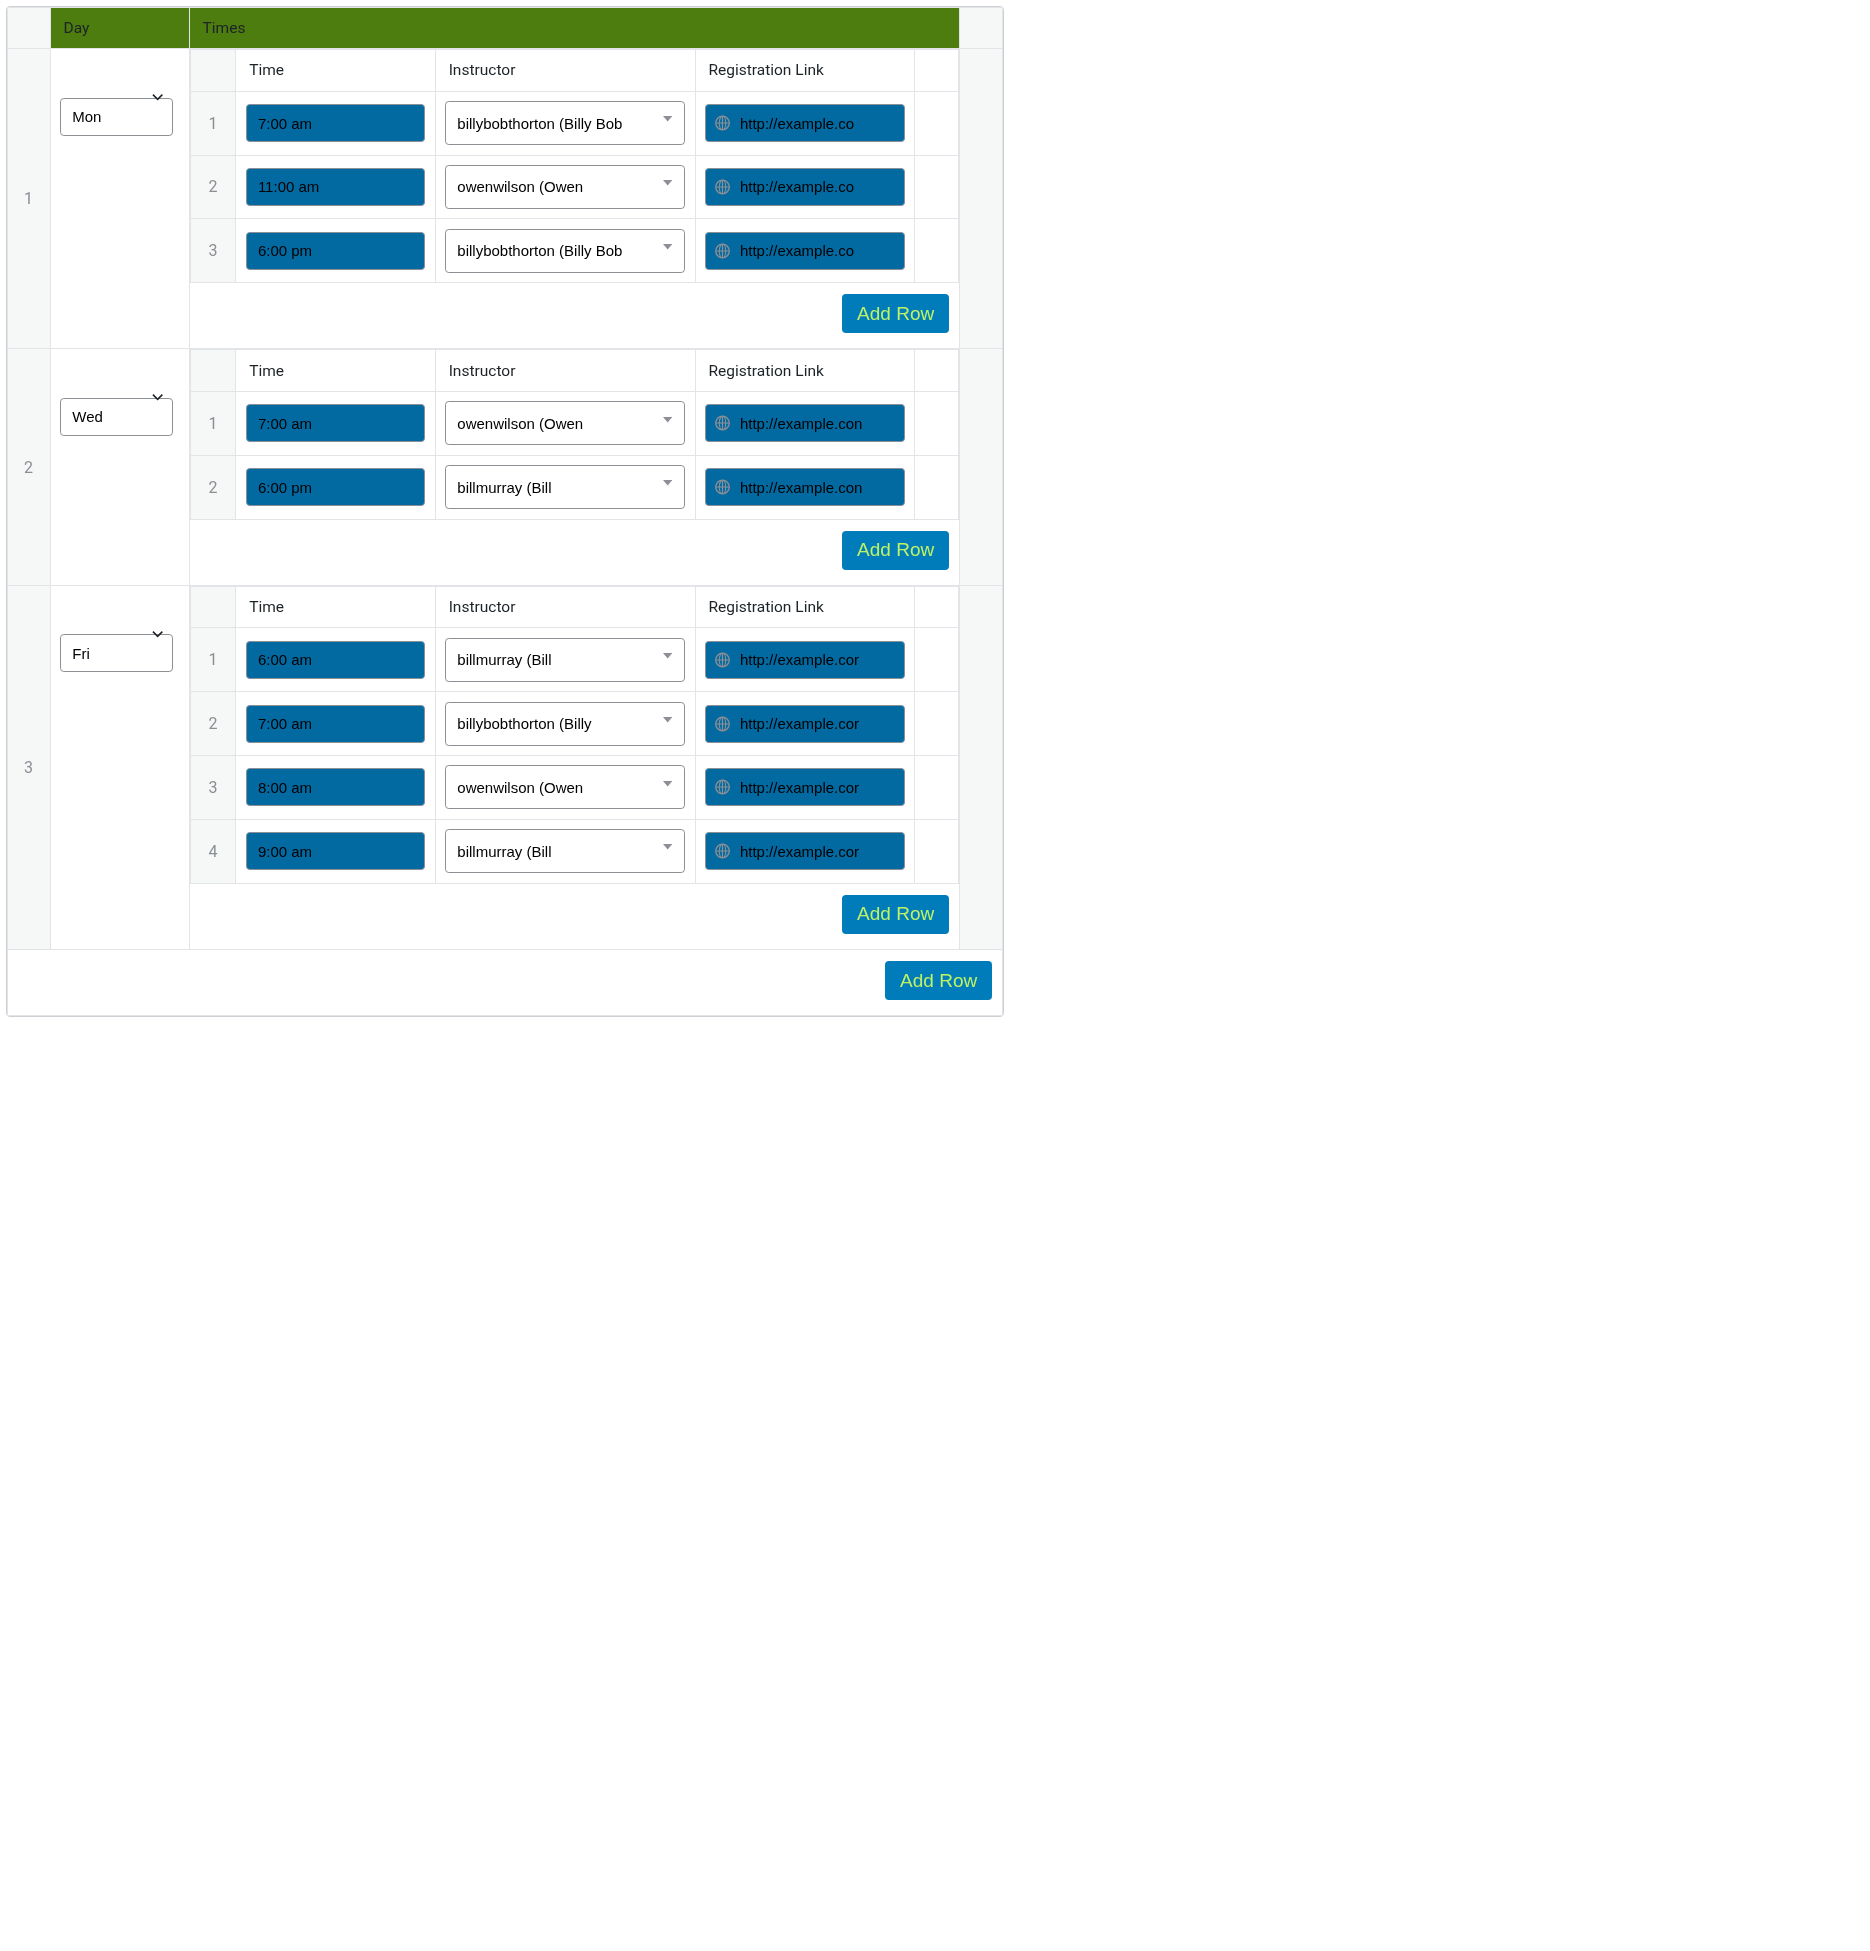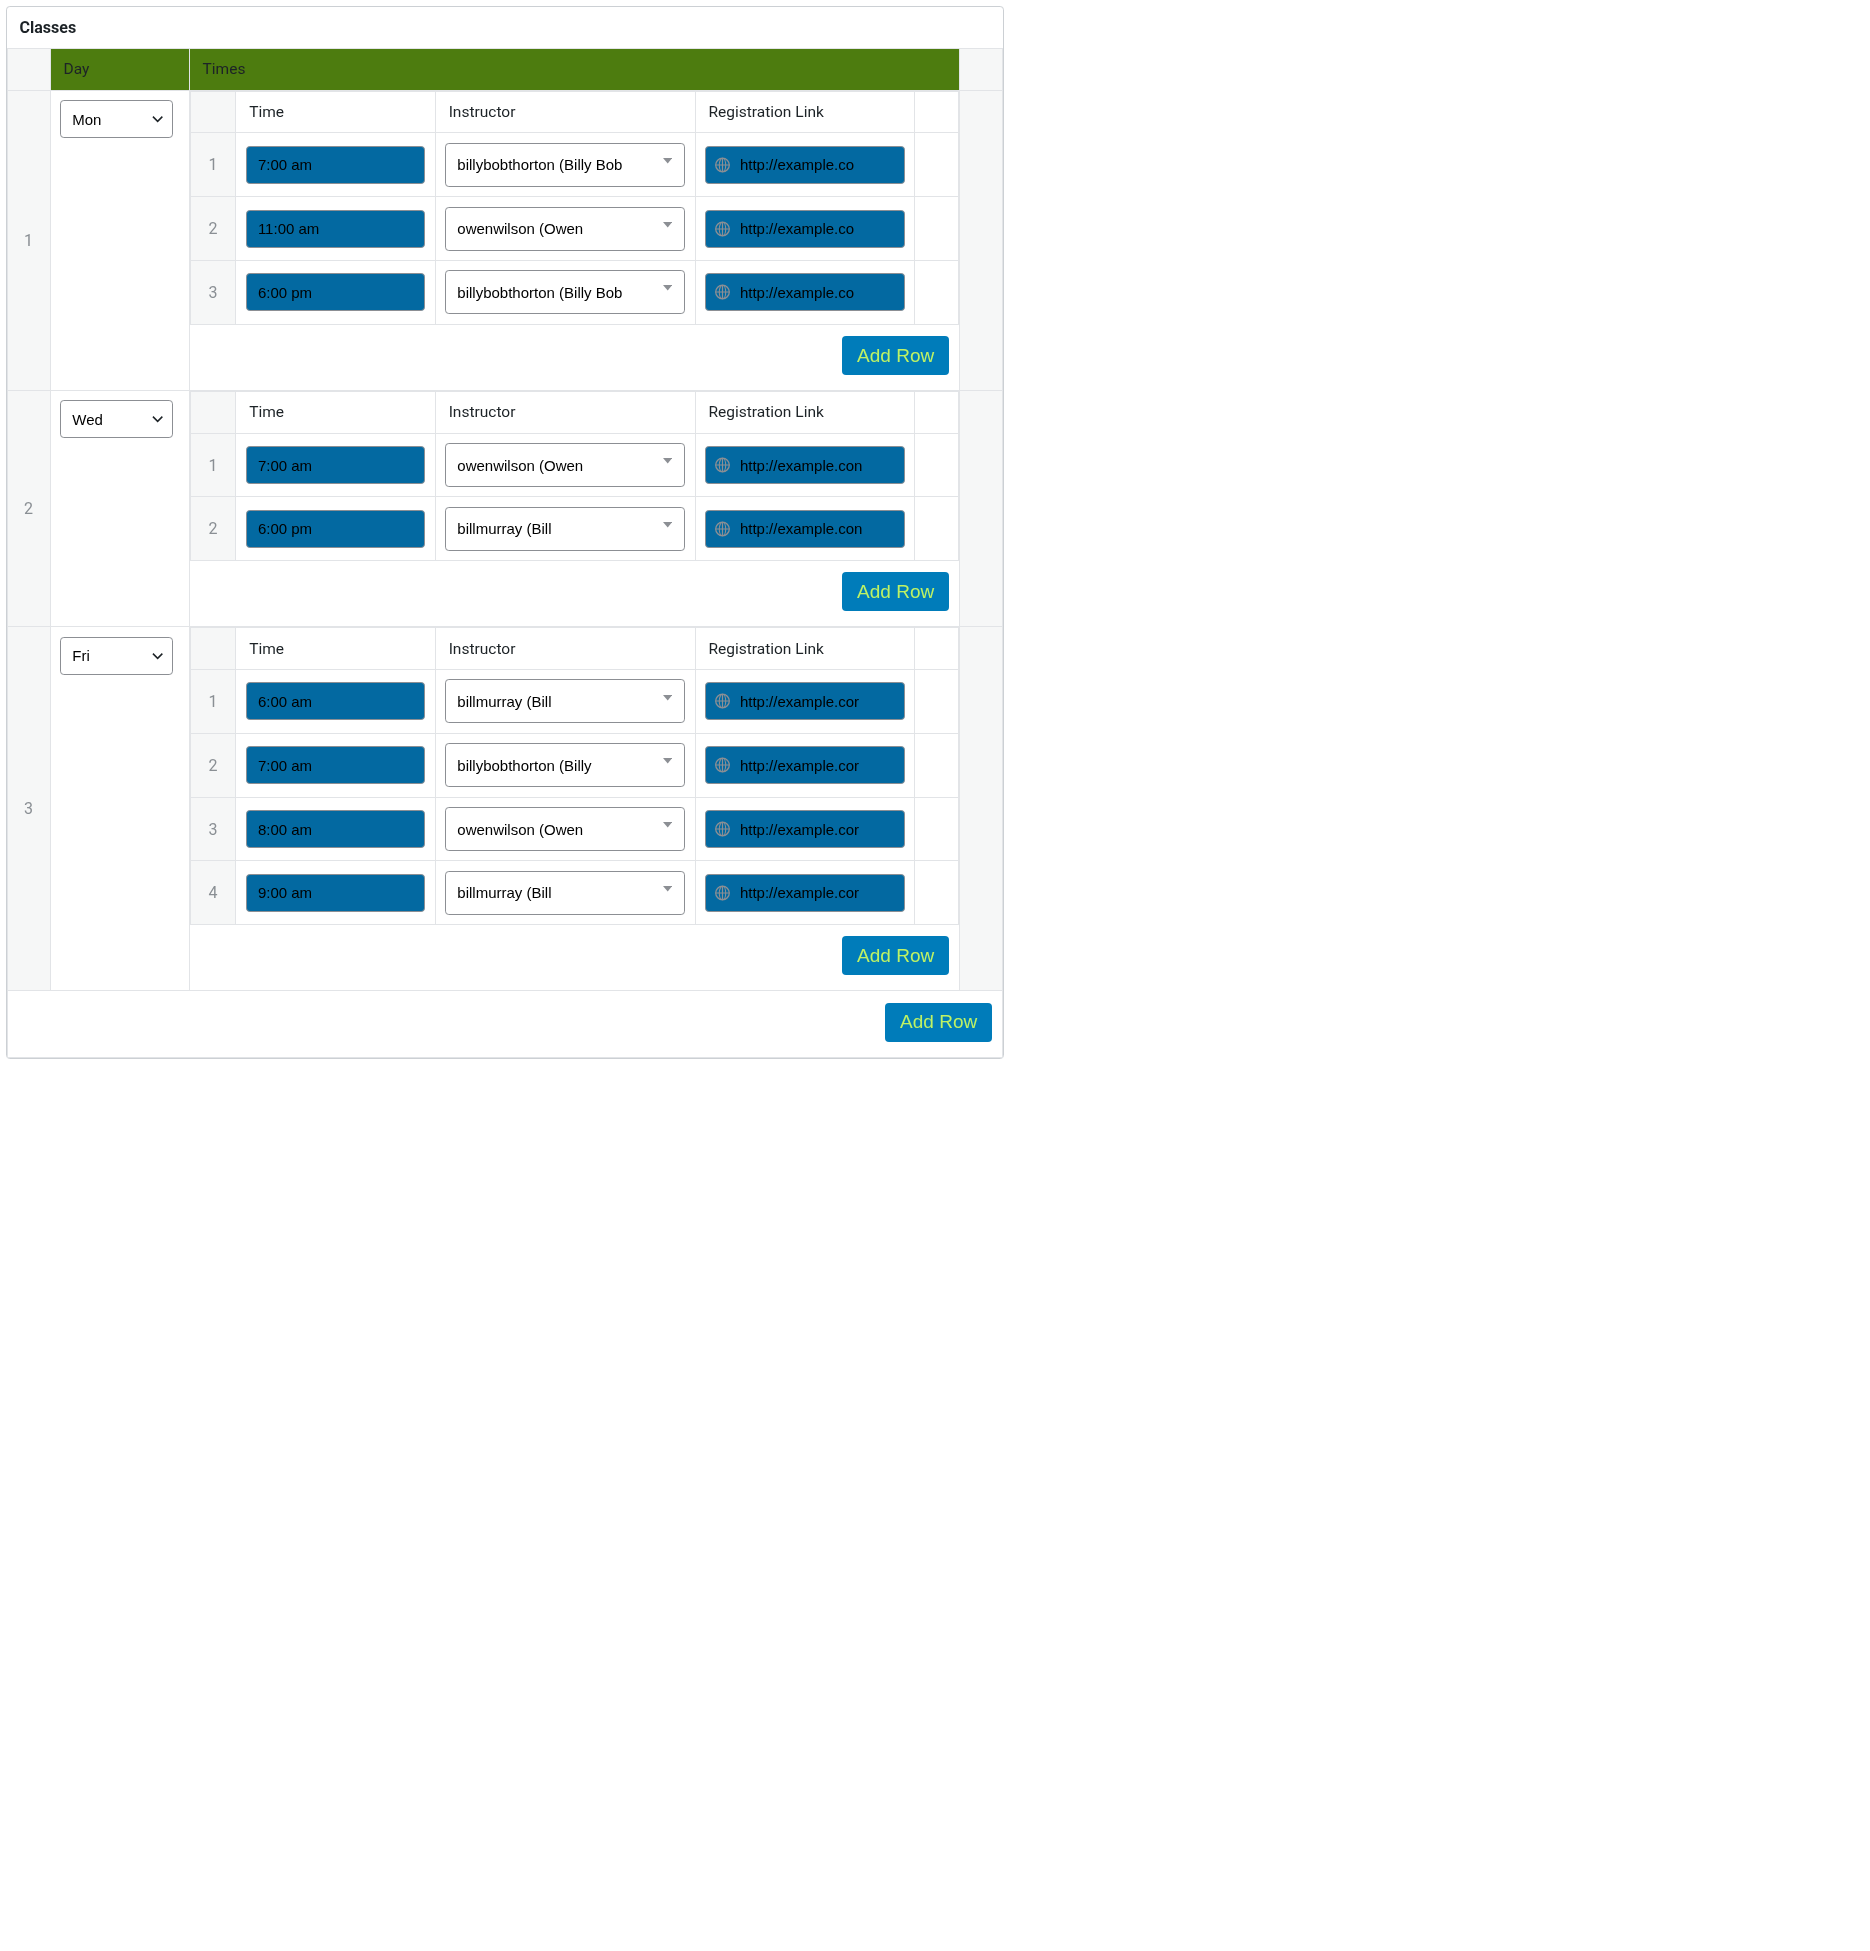--- a/index.html
+++ b/index.html
@@ -65,20 +65,21 @@
   .ctrl-select {
     width: 113px;
     height: 38px;
     border: 0.9px solid #8c8f94;
     border-radius: 3.8px;
     background: #fff;
     font-size: 15px;
     padding: 0 28px 0 11.3px;
     appearance: none;
     position: relative;
+    margin-top: 39px;
   }
   .select-wrap {
     position: relative;
     display: inline-block;
   }
   .select-wrap .chev {
     position: absolute;
     right: 9.4px;
     top: 50%;
     transform: translateY(-50%);
@@ -190,21 +191,20 @@
   td.times-cell > .inner-wrap { padding: 0; }
   .outer-footer { border: 0.9px solid #e2e4e7; border-top: none; }
   .col-time { width: 188px; }
   .col-instr { width: 245px; }
   .col-reg { width: 207px; }
 </style>
 </head>
 <body>
 
 <div class="panel">
-  <div class="panel-title">Classes</div>
 
   <table class="repeater">
     <thead>
       <tr>
         <th class="num-col"></th>
         <th class="day-col">Day</th>
         <th>Times</th>
         <th class="tail-col"></th>
       </tr>
     </thead>

